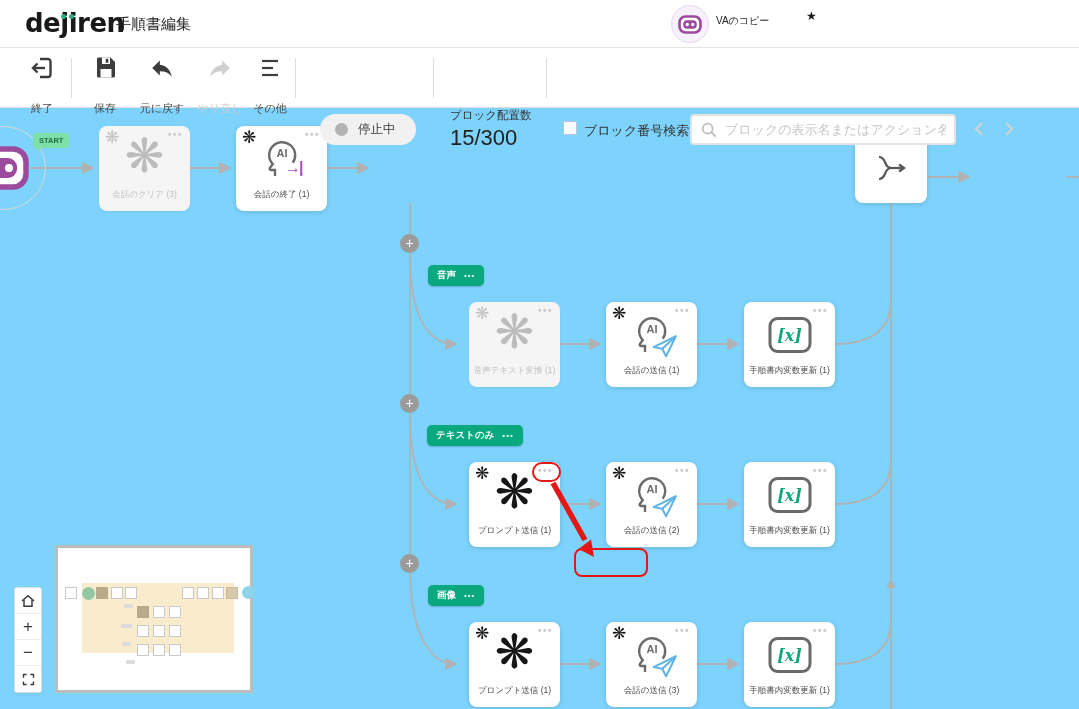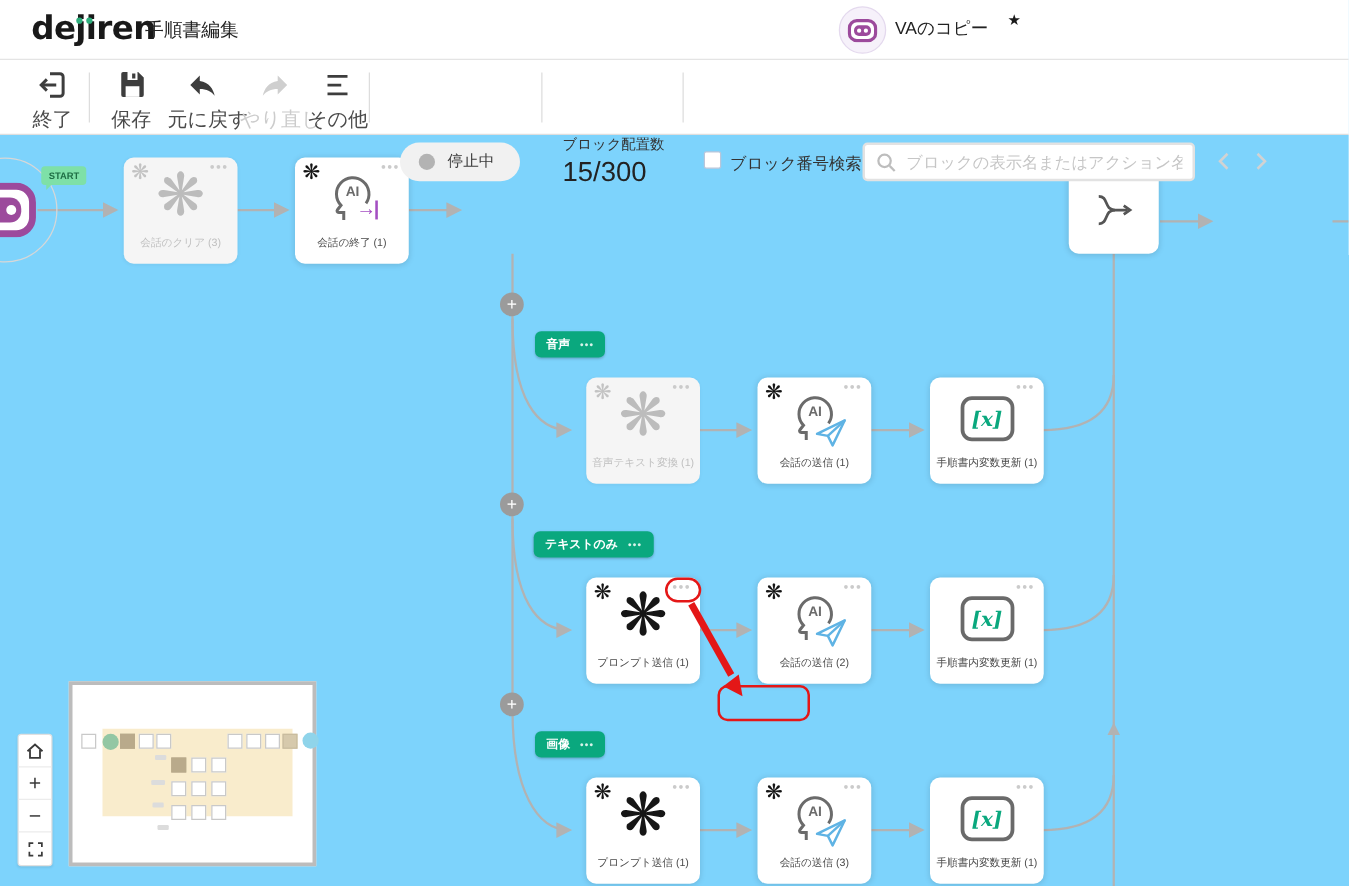--- a/index.html
+++ b/index.html
@@ -6,29 +6,29 @@
   html,body { width:1079px; height:709px; }
   body { font-family:"Liberation Sans","DejaVu Sans",sans-serif; background:#fff; position:relative; overflow:hidden; }
 
   
   .header { position:absolute; left:0; top:0; width:1079px; height:48px; background:#fff; border-bottom:1px solid #e4e4e4; z-index:20; }
   .logo { position:absolute; left:25px; top:8px; font-family:"DejaVu Sans",sans-serif; font-weight:bold; font-size:26px; letter-spacing:-0.5px; color:#191919; }
   .logo-dot { position:absolute; width:5px; height:5px; border-radius:50%; background:#2fae7d; top:14px; }
   .logo-dot.d1 { left:61px; } .logo-dot.d2 { left:69px; }
   .page-title { position:absolute; left:116px; top:15px; font-size:15px; color:#222; }
   .va-avatar { position:absolute; left:671px; top:5px; width:38px; height:38px; border-radius:50%; background:#f6f1fa; border:1px solid #e4d9ee; display:flex; align-items:center; justify-content:center; }
-  .va-name { position:absolute; left:716px; top:14px; font-size:14px; color:#222; }
+  .va-name { position:absolute; left:716px; top:14px; font-size:10px; color:#222; }
   .star { position:absolute; left:806px; top:9px; font-size:12px; color:#1a1a1a; }
 
   
   .toolbar { position:absolute; left:0; top:48px; width:1079px; height:60px; background:#fff; border-bottom:1px solid #dedede; z-index:20; }
   .tb-div { position:absolute; top:10px; height:40px; width:1px; background:#ddd; }
   .tb-btn { position:absolute; top:7px; width:56px; text-align:center; cursor:pointer; }
   .tb-btn svg { display:block; margin:0 auto; }
-  .tb-label { font-size:16px; color:#4a4a4a; margin-top:5px; white-space:nowrap; }
+  .tb-label { font-size:11px; color:#4a4a4a; margin-top:20px; white-space:nowrap; }
   .tb-btn.gray .tb-label { color:#ccc; }
   .status-pill { position:absolute; left:320px; top:66px; width:96px; height:31px; background:#f1f1f1; border-radius:16px; display:flex; align-items:center; padding-left:15px; }
   .status-dot { width:13px; height:13px; border-radius:50%; background:#b3b3b3; margin-right:10px; }
   .status-text { font-size:12.5px; color:#3a3a3a; }
   .block-count-label { position:absolute; left:450px; top:60px; font-size:11.5px; color:#333; }
   .block-count-value { position:absolute; left:450px; top:77px; font-size:22px; color:#222; }
   .chk { position:absolute; left:563px; top:73px; width:14px; height:14px; border:1.5px solid #b9c6da; border-radius:2px; background:#fff; }
   .chk-label { position:absolute; left:584px; top:74px; font-size:13px; color:#333; }
   .search-box { position:absolute; left:690px; top:66px; width:266px; height:31px; border:2px solid #e2e2e2; border-radius:4px; background:#fff; display:flex; align-items:center; padding:0 8px; }
   .search-box input { border:none; outline:none; flex:1; font-size:13px; color:#555; margin-left:7px; min-width:0; font-family:inherit; }

